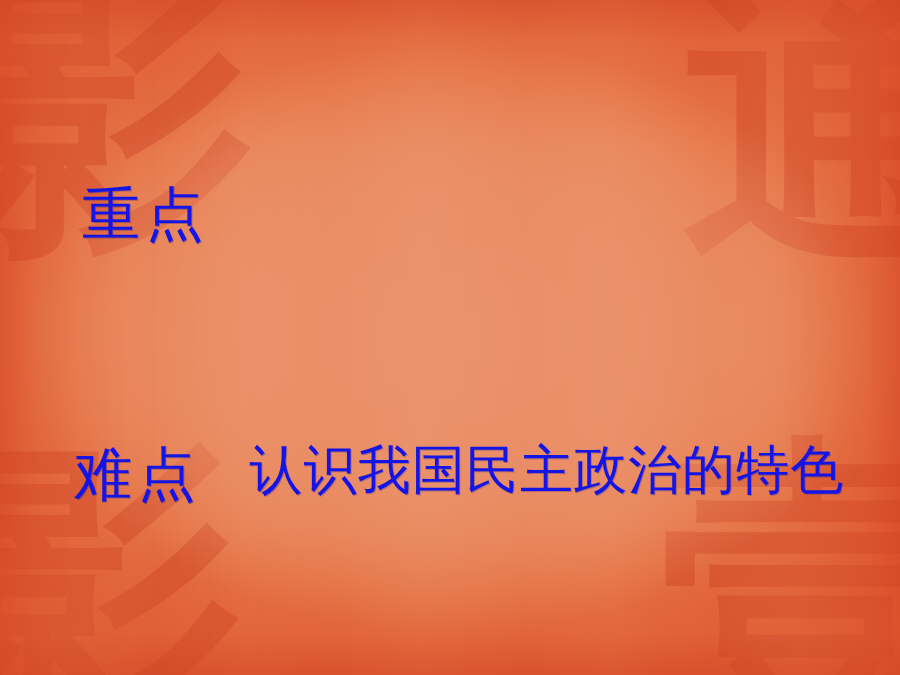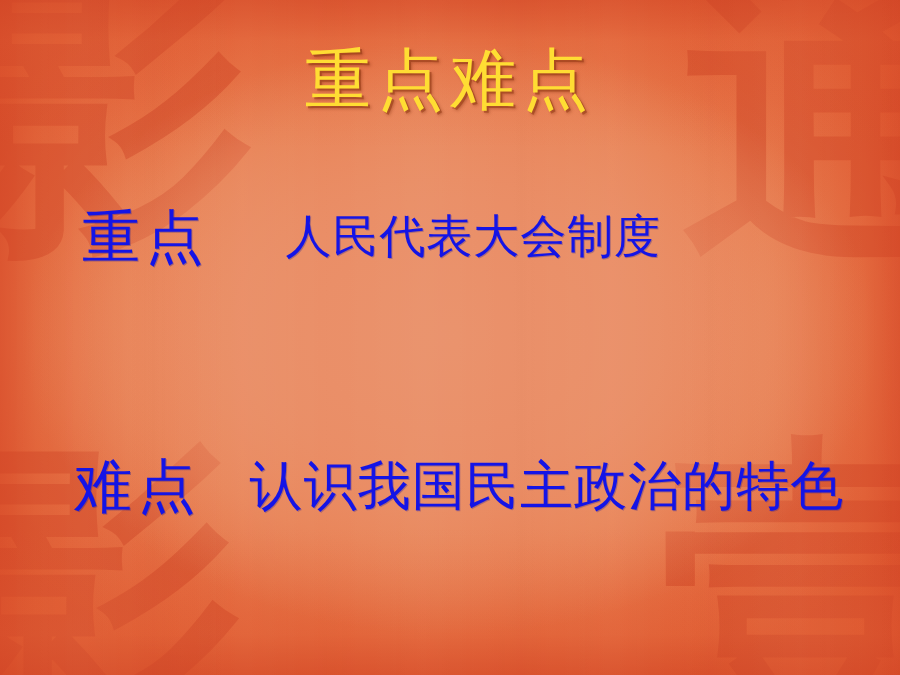--- a/index.html
+++ b/index.html
@@ -142,22 +142,21 @@
     letter-spacing: 0.10em;
     text-shadow:
        2px 2px 0 rgba(150,58,20,0.55),
        3px 3px 3px rgba(120,40,12,0.35);
     white-space: nowrap;
   }
 
   .block {
     position: absolute;
     display: flex;
-    align-items: center;
-    margin-top: 16px;
+    align-items: flex-end;
   }
 
   .key-label {
     font-family: "DejaVu Serif", "Liberation Serif", serif;
     font-size: 58px;
     line-height: 1.05;
     color: #1414e6;
     letter-spacing: 0.10em;
     white-space: nowrap;
     text-shadow: 1px 1px 0 rgba(30,30,150,0.35);
@@ -210,26 +209,24 @@
   <div class="seal seal-bl">影</div>
   <div class="seal seal-br">壹</div>
 
   <div class="seal-mask"></div>
   <div class="bg-vert"></div>
   <div class="bg-horz"></div>
   <div class="bg-drape"></div>
 
   <div class="content">
 
-    <div class="slide-title">重点难点</div>
 
     <div class="block" id="block-key">
       <div class="key-label">重点</div>
       <div class="key-lines">
-        <div class="key-line l0">人民代表大会制度</div>
       </div>
     </div>
 
     <div class="block" id="block-hard">
       <div class="key-label">难点</div>
       <div class="key-lines">
         <div class="key-line">认识我国民主政治的特色</div>
       </div>
     </div>
 

